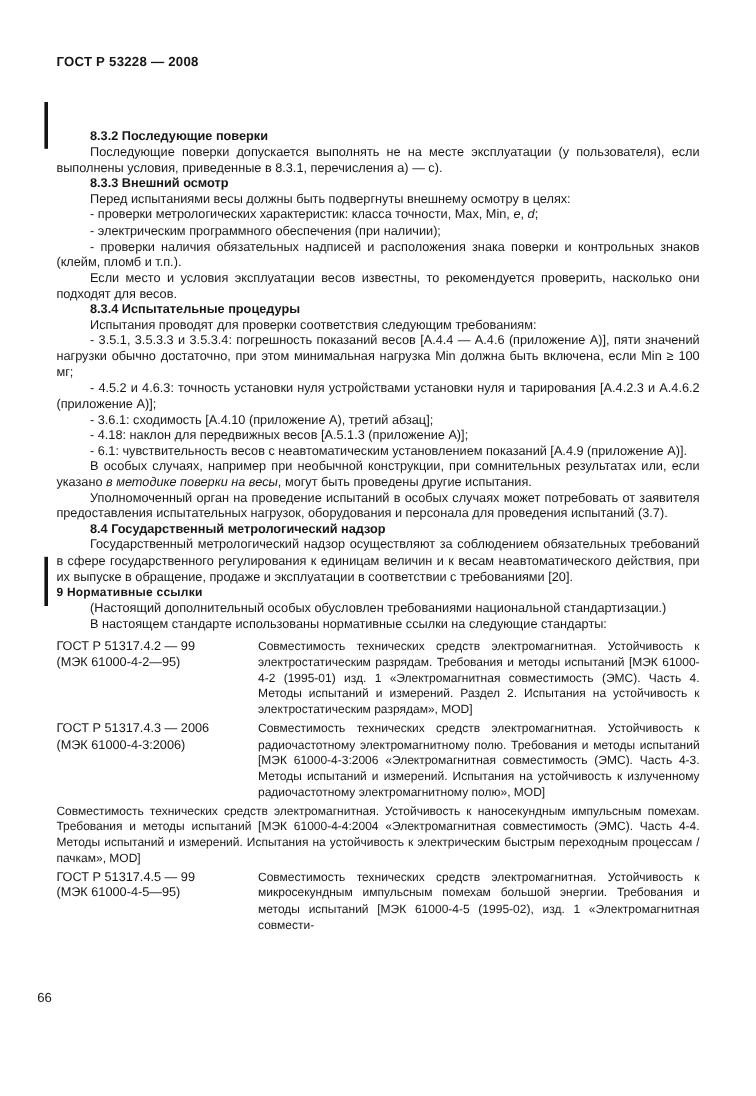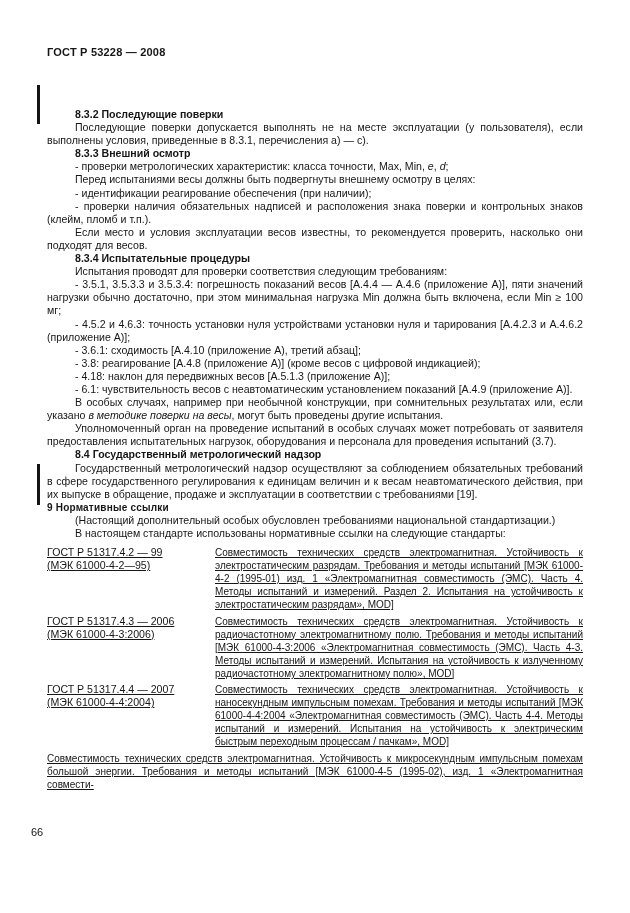--- a/index.html
+++ b/index.html
@@ -38,21 +38,21 @@
     text-indent: 28px;
     text-align: justify;
   }
   .noj { text-indent: 28px; }
   .sec9-title {
     font-size: 10px;
     font-weight: bold;
     letter-spacing: 0.2px;
     margin: 17px 0 14px 28px;
   }
-  .refs { margin-top: 6px; text-decoration: underline; }
+  .refs { margin-top: 6px; }
   .ref-row { display: flex; margin-bottom: 3px; }
   .ref-code { width: 168px; flex: none; }
   .ref-text { flex: 1; text-align: justify; font-size: 10px; }
   .changebar {
     position: absolute;
     left: 37px;
     width: 3px;
     background: #141414;
   }
   .bar1 { top: 85px; height: 39px; }
@@ -73,39 +73,38 @@
   <div class="changebar bar2"></div>
 
   <div class="doc-header">ГОСТ Р 53228 — 2008</div>
 
   <div class="content">
 
     <p class="h">8.3.2 Последующие поверки</p>
     <p class="b">Последующие поверки допускается выполнять не на месте эксплуатации (у пользователя), если выполнены условия, приведенные в 8.3.1, перечисления а) — с).</p>
 
     <p class="h">8.3.3 Внешний осмотр</p>
+    <p class="b">Перед испытаниями весы должны быть подвергнуты внешнему осмотру в целях:</p>
     <p class="b"><span>- проверки метрологических характеристик: класса точности, Max, Min, </span><i>e</i><span>, </span><i>d</i><span>;</span></p>
-    <p class="b">Перед испытаниями весы должны быть подвергнуты внешнему осмотру в целях:</p>
-    <p class="b">- идентификации реагирование обеспечения (при наличии);</p>
+    <p class="b">- электрическим программного обеспечения (при наличии);</p>
     <p class="b">- проверки наличия обязательных надписей и расположения знака поверки и контрольных знаков (клейм, пломб и т.п.).</p>
     <p class="b">Если место и условия эксплуатации весов известны, то рекомендуется проверить, насколько они подходят для весов.</p>
 
     <p class="h">8.3.4 Испытательные процедуры</p>
     <p class="b">Испытания проводят для проверки соответствия следующим требованиям:</p>
     <p class="b">- 3.5.1, 3.5.3.3 и 3.5.3.4: погрешность показаний весов [А.4.4 — А.4.6 (приложение А)], пяти значений нагрузки обычно достаточно, при этом минимальная нагрузка Min должна быть включена, если Min ≥ 100 мг;</p>
     <p class="b">- 4.5.2 и 4.6.3: точность установки нуля устройствами установки нуля и тарирования [А.4.2.3 и А.4.6.2 (приложение А)];</p>
     <p class="b">- 3.6.1: сходимость [А.4.10 (приложение А), третий абзац];</p>
-    <p class="b">- 3.8: реагирование [А.4.8 (приложение А)] (кроме весов с цифровой индикацией);</p>
     <p class="b">- 4.18: наклон для передвижных весов [А.5.1.3 (приложение А)];</p>
     <p class="b">- 6.1: чувствительность весов с неавтоматическим установлением показаний [А.4.9 (приложение А)].</p>
     <p class="b"><span>В особых случаях, например при необычной конструкции, при сомнительных результатах или, если указано </span><i>в методике поверки на весы</i><span>, могут быть проведены другие испытания.</span></p>
     <p class="b">Уполномоченный орган на проведение испытаний в особых случаях может потребовать от заявителя предоставления испытательных нагрузок, оборудования и персонала для проведения испытаний (3.7).</p>
 
     <p class="h">8.4 Государственный метрологический надзор</p>
-    <p class="b">Государственный метрологический надзор осуществляют за соблюдением обязательных требований в сфере государственного регулирования к единицам величин и к весам неавтоматического действия, при их выпуске в обращение, продаже и эксплуатации в соответствии с требованиями [19].</p>
+    <p class="b">Государственный метрологический надзор осуществляют за соблюдением обязательных требований в сфере государственного регулирования к единицам величин и к весам неавтоматического действия, при их выпуске в обращение, продаже и эксплуатации в соответствии с требованиями [20].</p>
 
     <p class="sec9-title">9 Нормативные ссылки</p>
     <p class="noj">(Настоящий дополнительный особых обусловлен требованиями национальной стандартизации.)</p>
     <p class="noj">В настоящем стандарте использованы нормативные ссылки на следующие стандарты:</p>
 
     <div class="refs">
       <div class="ref-row">
         <div class="ref-code">
           <div>ГОСТ Р 51317.4.2 — 99</div>
           <div>(МЭК 61000-4-2—95)</div>
@@ -113,27 +112,27 @@
         <div class="ref-text">Совместимость технических средств электромагнитная. Устойчивость к электростатическим разрядам. Требования и методы испытаний [МЭК 61000-4-2 (1995-01) изд. 1 «Электромагнитная совместимость (ЭМС). Часть 4. Методы испытаний и измерений. Раздел 2. Испытания на устойчивость к электростатическим разрядам», MOD]</div>
       </div>
       <div class="ref-row">
         <div class="ref-code">
           <div>ГОСТ Р 51317.4.3 — 2006</div>
           <div>(МЭК 61000-4-3:2006)</div>
         </div>
         <div class="ref-text">Совместимость технических средств электромагнитная. Устойчивость к радиочастотному электромагнитному полю. Требования и методы испытаний [МЭК 61000-4-3:2006 «Электромагнитная совместимость (ЭМС). Часть 4-3. Методы испытаний и измерений. Испытания на устойчивость к излученному радиочастотному электромагнитному полю», MOD]</div>
       </div>
       <div class="ref-row">
-        <div class="ref-code">
-          <div>ГОСТ Р 51317.4.4 — 2007</div>
-          <div>(МЭК 61000-4-4:2004)</div>
-        </div>
         <div class="ref-text">Совместимость технических средств электромагнитная. Устойчивость к наносекундным импульсным помехам. Требования и методы испытаний [МЭК 61000-4-4:2004 «Электромагнитная совместимость (ЭМС). Часть 4-4. Методы испытаний и измерений. Испытания на устойчивость к электрическим быстрым переходным процессам / пачкам», MOD]</div>
       </div>
       <div class="ref-row">
+        <div class="ref-code">
+          <div>ГОСТ Р 51317.4.5 — 99</div>
+          <div>(МЭК 61000-4-5—95)</div>
+        </div>
         <div class="ref-text">Совместимость технических средств электромагнитная. Устойчивость к микросекундным импульсным помехам большой энергии. Требования и методы испытаний [МЭК 61000-4-5 (1995-02), изд. 1 «Электромагнитная совмести-</div>
       </div>
     </div>
 
   </div>
 
   <div class="page-number">66</div>
 
 </div>
 

